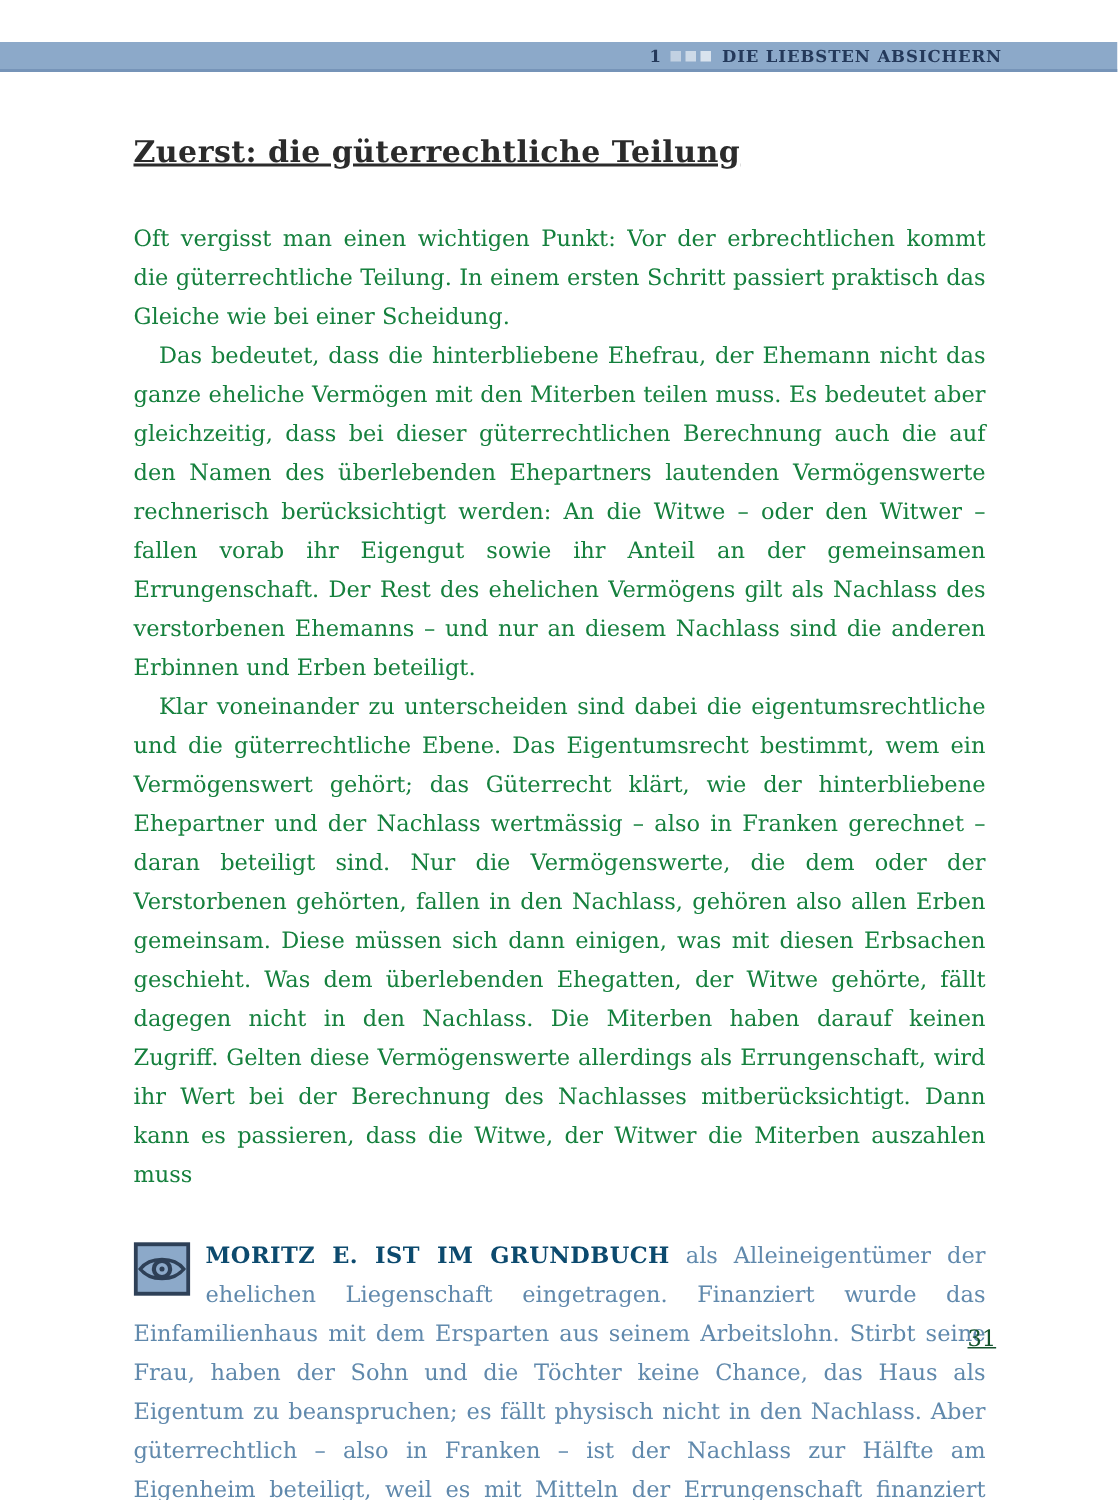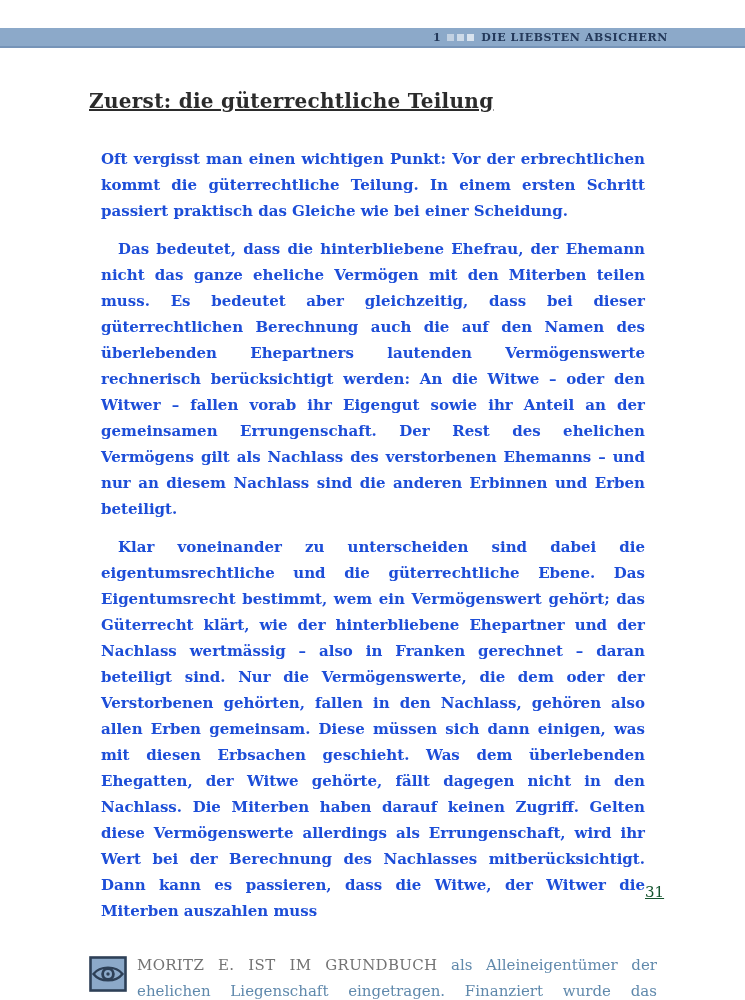--- a/index.html
+++ b/index.html
@@ -53,47 +53,46 @@
   .page-title {
     margin:88px 0 0 0;
     font-size:20px;
     line-height:26px;
     font-weight:bold;
     letter-spacing:0.3px;
     color:#2b2b2b;
     text-decoration:underline;
   }
   .body-text p {
-    margin:12px;
+    margin:0;
     font-size:15px;
     line-height:26px;
     text-align:justify;
-    color:#1d4ed8;
-    font-weight:bold;
+    color:#15803d;
   }
   .body-text p.first { margin-top:32px; }
   .body-text p.indent { text-indent:17px; }
 
   
   .example-box {
     margin-top:28px;
     font-size:15px;
     line-height:26px;
     text-align:justify;
     color:#6089AC;
   }
   .eye-icon {
     float:left;
     width:38px; height:36px;
     margin:4px 10px 2px 0;
   }
   .example-lead {
-    font-weight:normal;
+    font-weight:bold;
     letter-spacing:0.3px;
-    color:#737373;
+    color:#0c4a6e;
   }
 
   .page-number {
     position:absolute;
     top:883px; left:645px;
     font-size:15px;
     color:#14532d;
     text-decoration:underline;
   }
 </style>

